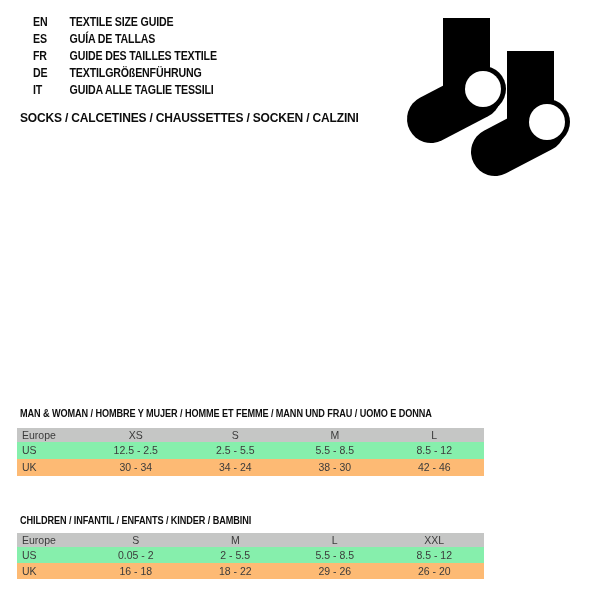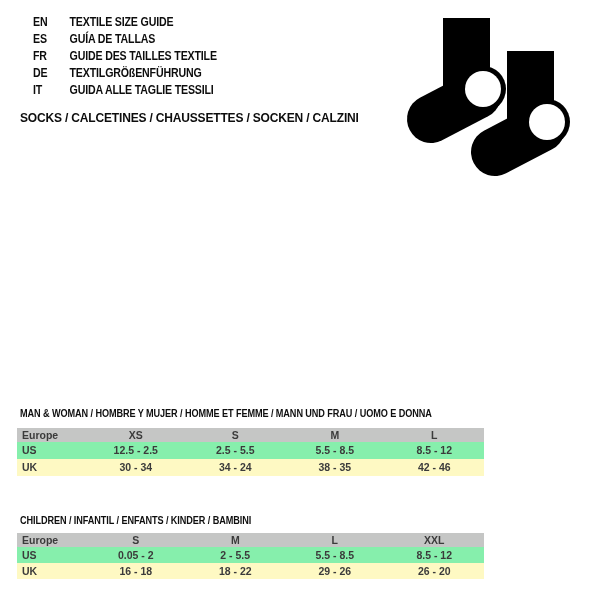--- a/index.html
+++ b/index.html
@@ -31,29 +31,29 @@
   }
   #t1-title{top:407px;}
   #t2-title{top:514px;}
   
   table.size-table{
     position:absolute;left:17px;width:467px;border-collapse:collapse;table-layout:fixed;
   }
   #t1{top:428px;}
   #t2{top:533px;}
   .size-table th,.size-table td{
-    padding:0;margin:0;font-size:10.5px;font-weight:700;color:#3b3b3b;
+    padding:0;margin:0;font-size:10.5px;font-weight:400;color:#3b3b3b;
     text-align:center;vertical-align:middle;line-height:1;white-space:nowrap;
   }
   .size-table th:first-child,.size-table td:first-child{text-align:left;padding-left:5px;}
   .size-table thead tr{background:#c5c6c5;height:14px;}
   #t1 tbody tr{height:17px;}
   #t2 tbody tr{height:16px;}
   .size-table tbody tr.row-us{background:#86efac;}
-  .size-table tbody tr.row-uk{background:#fef9c3;}
+  .size-table tbody tr.row-uk{background:#fdba74;}
 </style>
 </head>
 <body>
 
 <div class="lang-block">
   <div class="lang-row">
     <span class="lang-code">EN</span>
     <span class="lang-label">TEXTILE SIZE GUIDE</span>
   </div>
   <div class="lang-row">
@@ -112,21 +112,21 @@
       <td>US</td>
       <td>12.5 - 2.5</td>
       <td>2.5 - 5.5</td>
       <td>5.5 - 8.5</td>
       <td>8.5 - 12</td>
     </tr>
     <tr class="row-uk">
       <td>UK</td>
       <td>30 - 34</td>
       <td>34 - 24</td>
-      <td>38 - 35</td>
+      <td>38 - 30</td>
       <td>42 - 46</td>
     </tr>
   </tbody>
 </table>
 
 <div class="tbl-title" id="t2-title">CHILDREN / INFANTIL / ENFANTS / KINDER / BAMBINI</div>
 <table class="size-table" id="t2">
   <colgroup>
     <col style="width:69px">
       <col style="width:99.5px">

